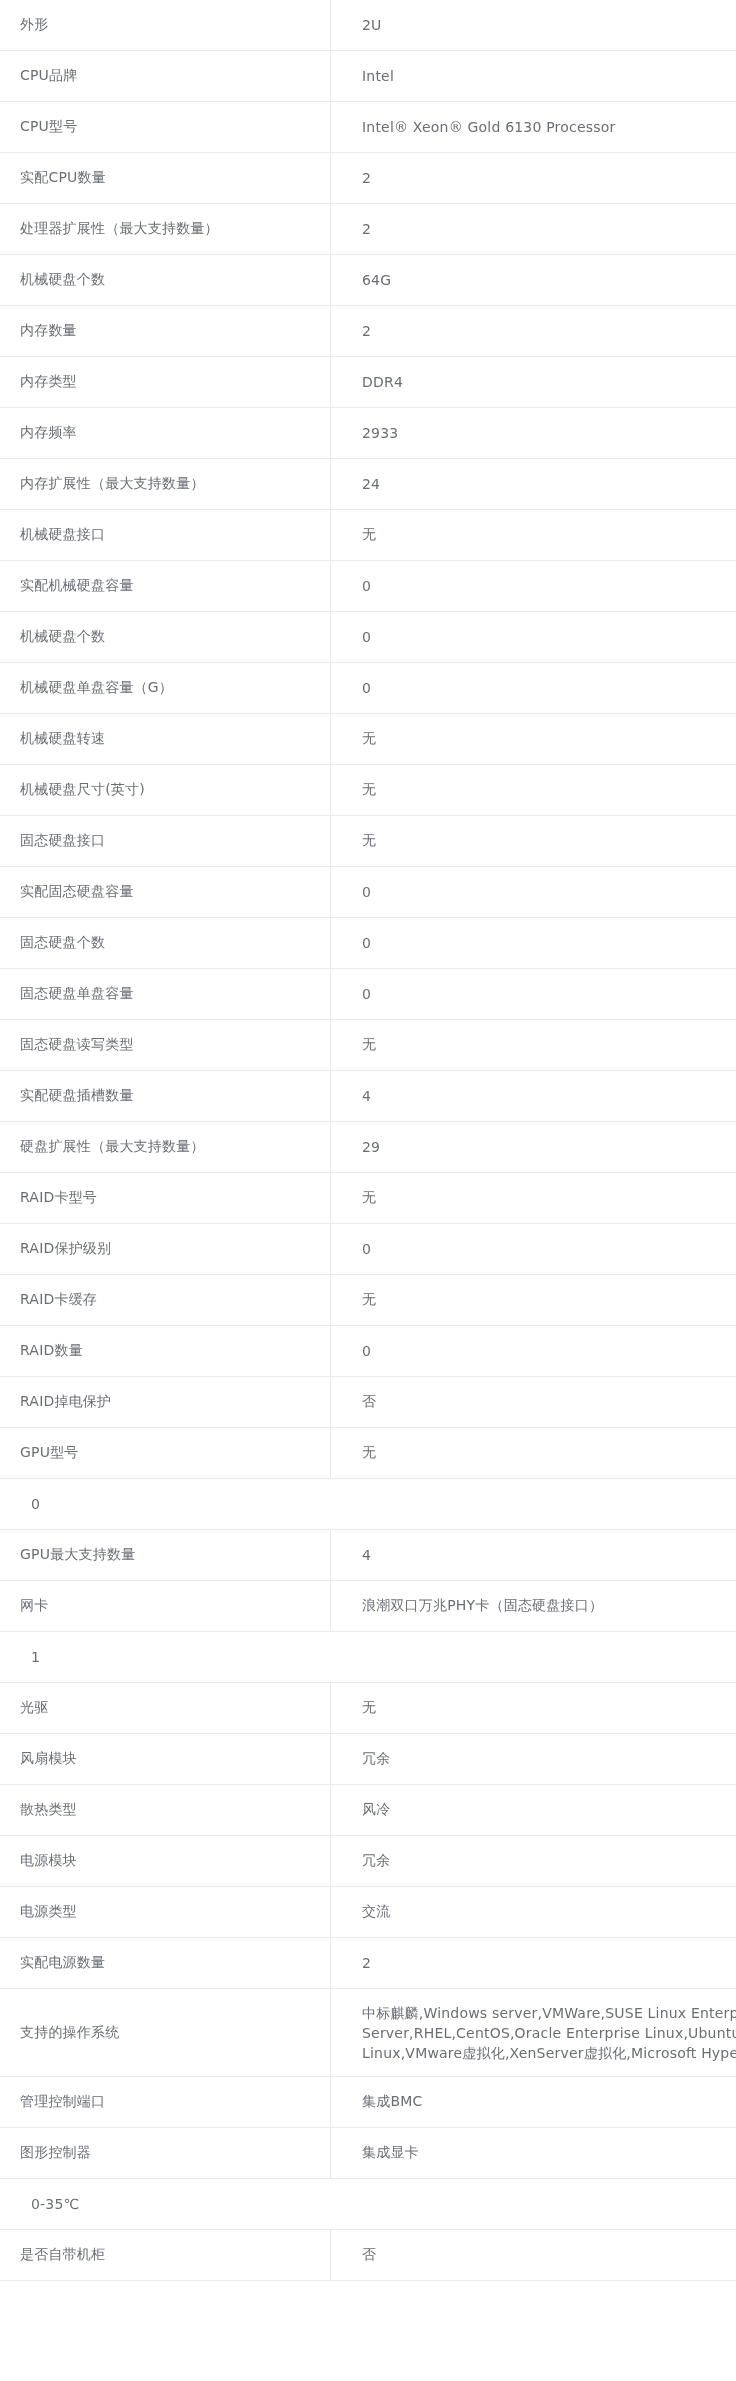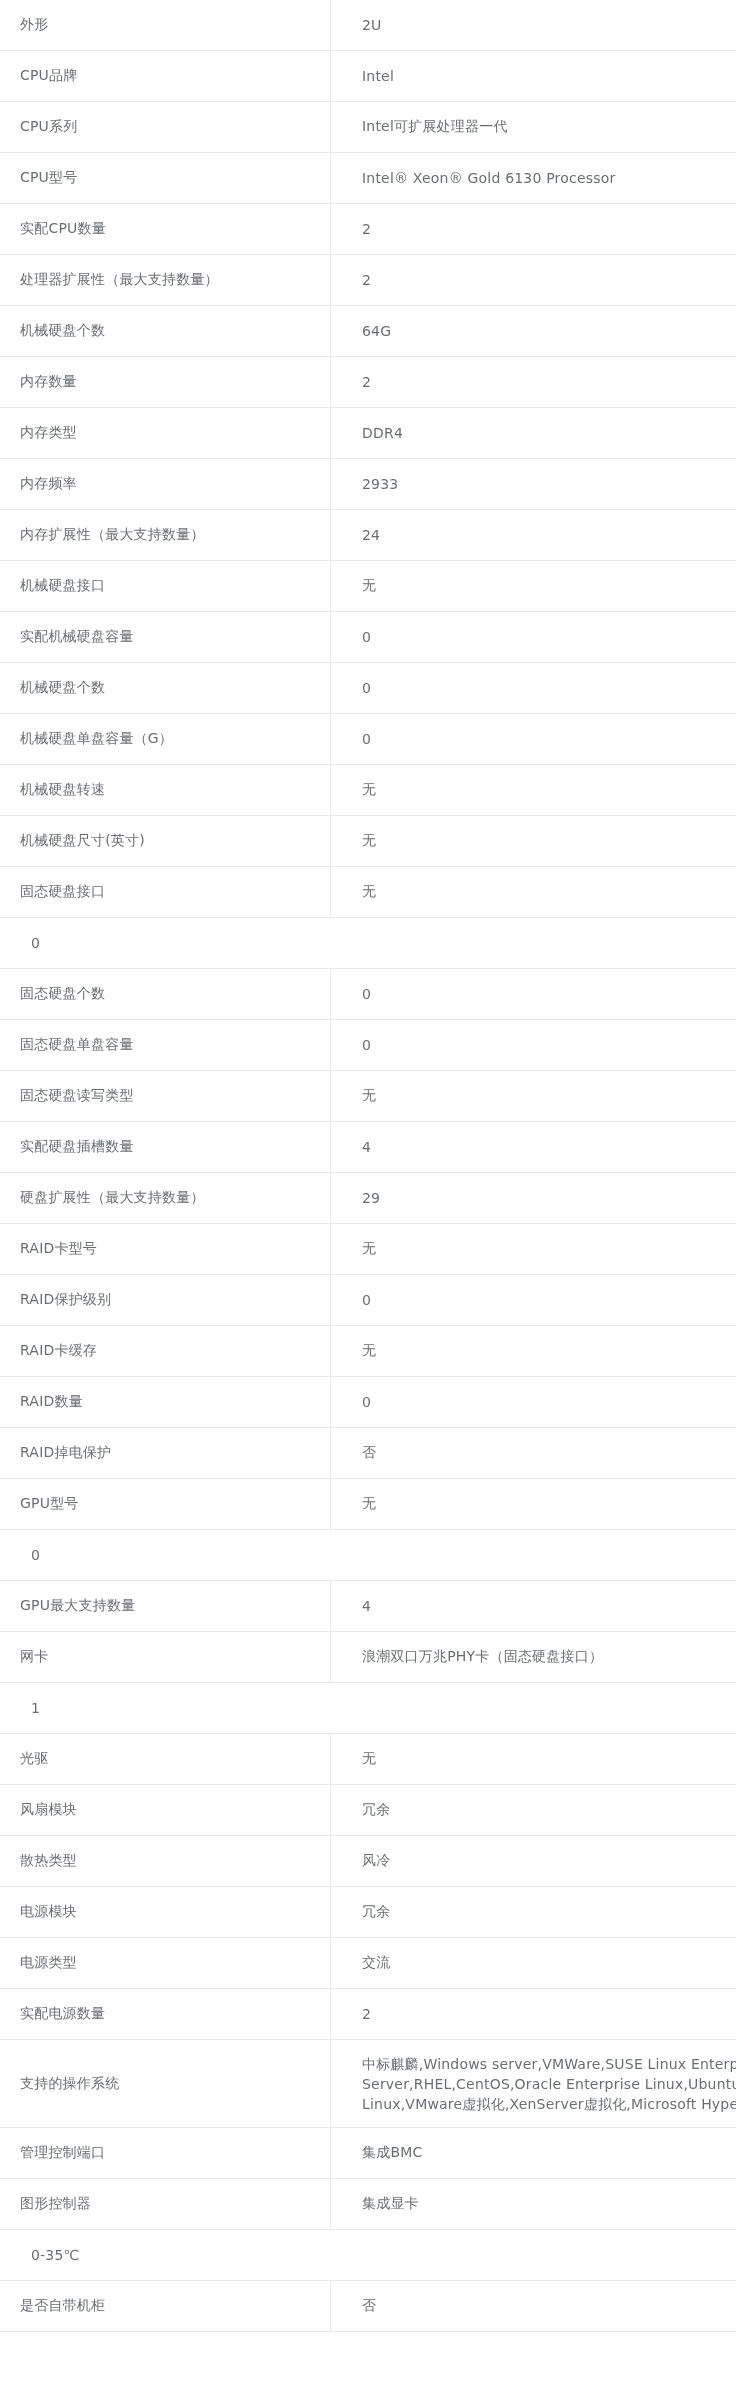--- a/index.html
+++ b/index.html
@@ -70,24 +70,20 @@
   <div class="row">
     <div class="cell label">外形</div>
     <div class="cell value">2U</div>
   </div>
 
   <div class="row">
     <div class="cell label">CPU品牌</div>
     <div class="cell value">Intel</div>
   </div>
 
-  <div class="row">
-    <div class="cell label">CPU系列</div>
-    <div class="cell value">Intel可扩展处理器一代</div>
-  </div>
 
   <div class="row">
     <div class="cell label">CPU型号</div>
     <div class="cell value">Intel® Xeon® Gold 6130 Processor</div>
   </div>
 
   <div class="row">
     <div class="cell label">实配CPU数量</div>
     <div class="cell value">2</div>
   </div>
@@ -152,20 +148,21 @@
     <div class="cell label">机械硬盘尺寸(英寸)</div>
     <div class="cell value">无</div>
   </div>
 
   <div class="row">
     <div class="cell label">固态硬盘接口</div>
     <div class="cell value">无</div>
   </div>
 
   <div class="row">
+    <div class="cell label">实配固态硬盘容量</div>
     <div class="cell value">0</div>
   </div>
 
   <div class="row">
     <div class="cell label">固态硬盘个数</div>
     <div class="cell value">0</div>
   </div>
 
   <div class="row">
     <div class="cell label">固态硬盘单盘容量</div>

